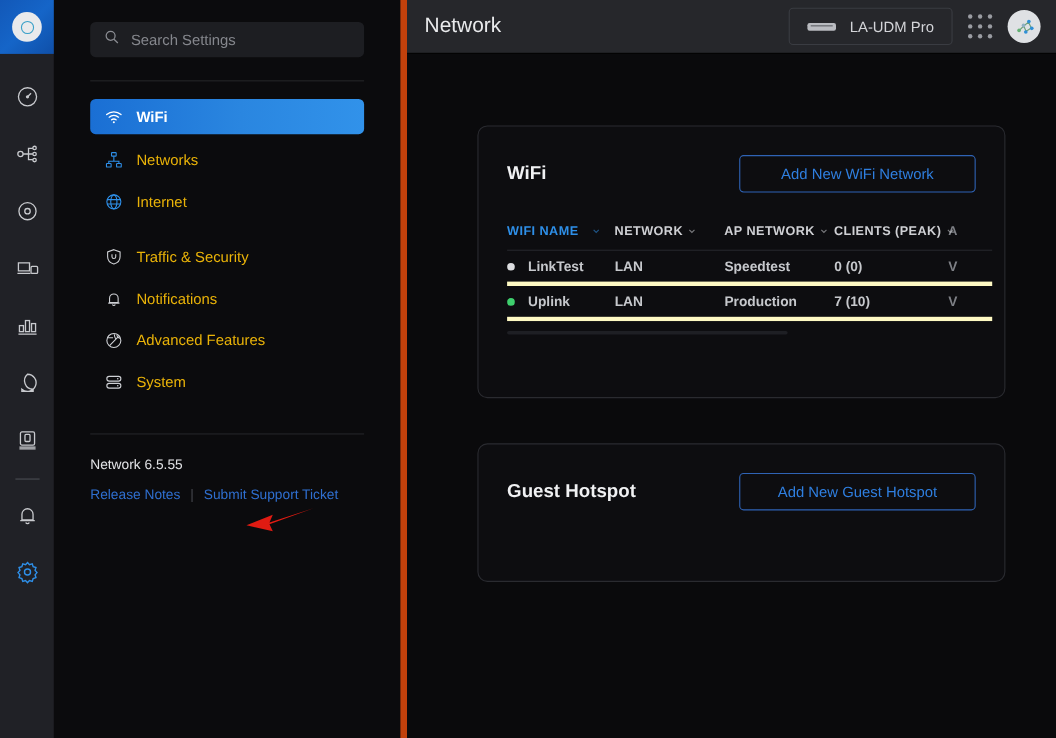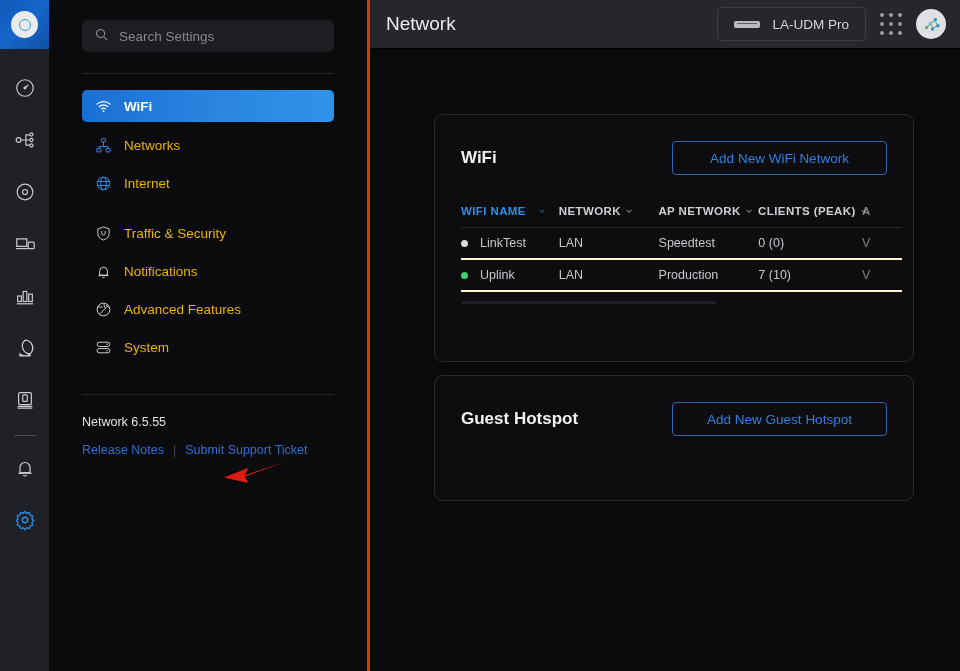--- a/index.html
+++ b/index.html
@@ -40,21 +40,21 @@
   }
   .rail-icon.first { margin-top: 13px; }
   .rail-icon svg { display: block; }
   .rail-sep { width: 22px; height: 1px; background: #4a4c52; margin: 9px 0 6px; }
   .rail-icon.active { color: #2e8fe8; }
 
   
   .sidebar {
     width: 321px; height: 671px; flex: 0 0 321px;
     background: #0b0b0d;
-    border-right: 3px solid #c2410c;
+    border-right: 6px solid #c2410c;
     position: relative;
   }
   .search-wrap { padding: 20px 33px 0 33px; }
   .search-box {
     height: 32px; background: #1d1e22; border-radius: 5px;
     display: flex; align-items: center; gap: 10px; padding: 0 12px;
   }
   .search-box svg { flex: 0 0 auto; color: #8b8d93; }
   .search-input {
     background: transparent; border: none; outline: none;
@@ -128,21 +128,21 @@
 
   .content { position: absolute; top: 49px; left: 0; right: 0; bottom: 0; background: #0a0a0c; }
 
   .card {
     position: absolute;
     background: #0d0d10;
     border: 1px solid #2a2b30;
     border-radius: 9px;
   }
   .card-wifi { left: 64px; top: 65px; width: 480px; height: 248px; }
-  .card-guest { left: 64px; top: 326px; width: 480px; height: 126px; }
+  .card-guest { left: 64px; top: 354px; width: 480px; height: 126px; }
 
   .card-head {
     display: flex; align-items: center; justify-content: space-between;
     padding: 26px 26px 0 26px;
   }
   .card-title { color: #f0f1f3; font-size: 17px; font-weight: bold; }
   .btn-outline {
     border: 1px solid #2f63b5; border-radius: 4px;
     color: #2f7fe0; background: transparent;
     font-size: 13.5px; font-family: "Liberation Sans", sans-serif;
@@ -152,21 +152,21 @@
   
   .tbl { margin: 30px 0 0 0; padding: 0 11px 0 26px; position: relative; overflow: hidden; }
   .tbl-row { display: flex; align-items: center; }
   .tbl-head { padding-bottom: 10px; border-bottom: 1px solid #25262b; }
   .th {
     color: #cfd0d4; font-size: 11.5px; font-weight: bold; letter-spacing: .4px;
     display: flex; align-items: center; gap: 4px; white-space: nowrap;
   }
   .th.sorted { color: #2e8fe8; }
   .th .chev { opacity: .55; }
-  .tbl-body .tbl-row { height: 32px; border-bottom: 2px solid #fef9c3; }
+  .tbl-body .tbl-row { height: 32px; border-bottom: 4px solid #fef9c3; font-weight: bold; }
   .td { color: #c6c8cc; font-size: 12.5px; white-space: nowrap; overflow: hidden; }
   .c1 { width: 98px; display: flex; align-items: center; gap: 12px; }
   .c2 { width: 100px; }
   .c3 { width: 100px; }
   .c4 { width: 104px; }
   .c5 { width: 40px; color: #7e8086; }
   .dot { width: 7px; height: 7px; border-radius: 50%; flex: 0 0 7px; }
   .scrollbar {
     margin: 9px 0 0 26px; width: 255px; height: 3px;
     background: #1e1f24; border-radius: 2px;

